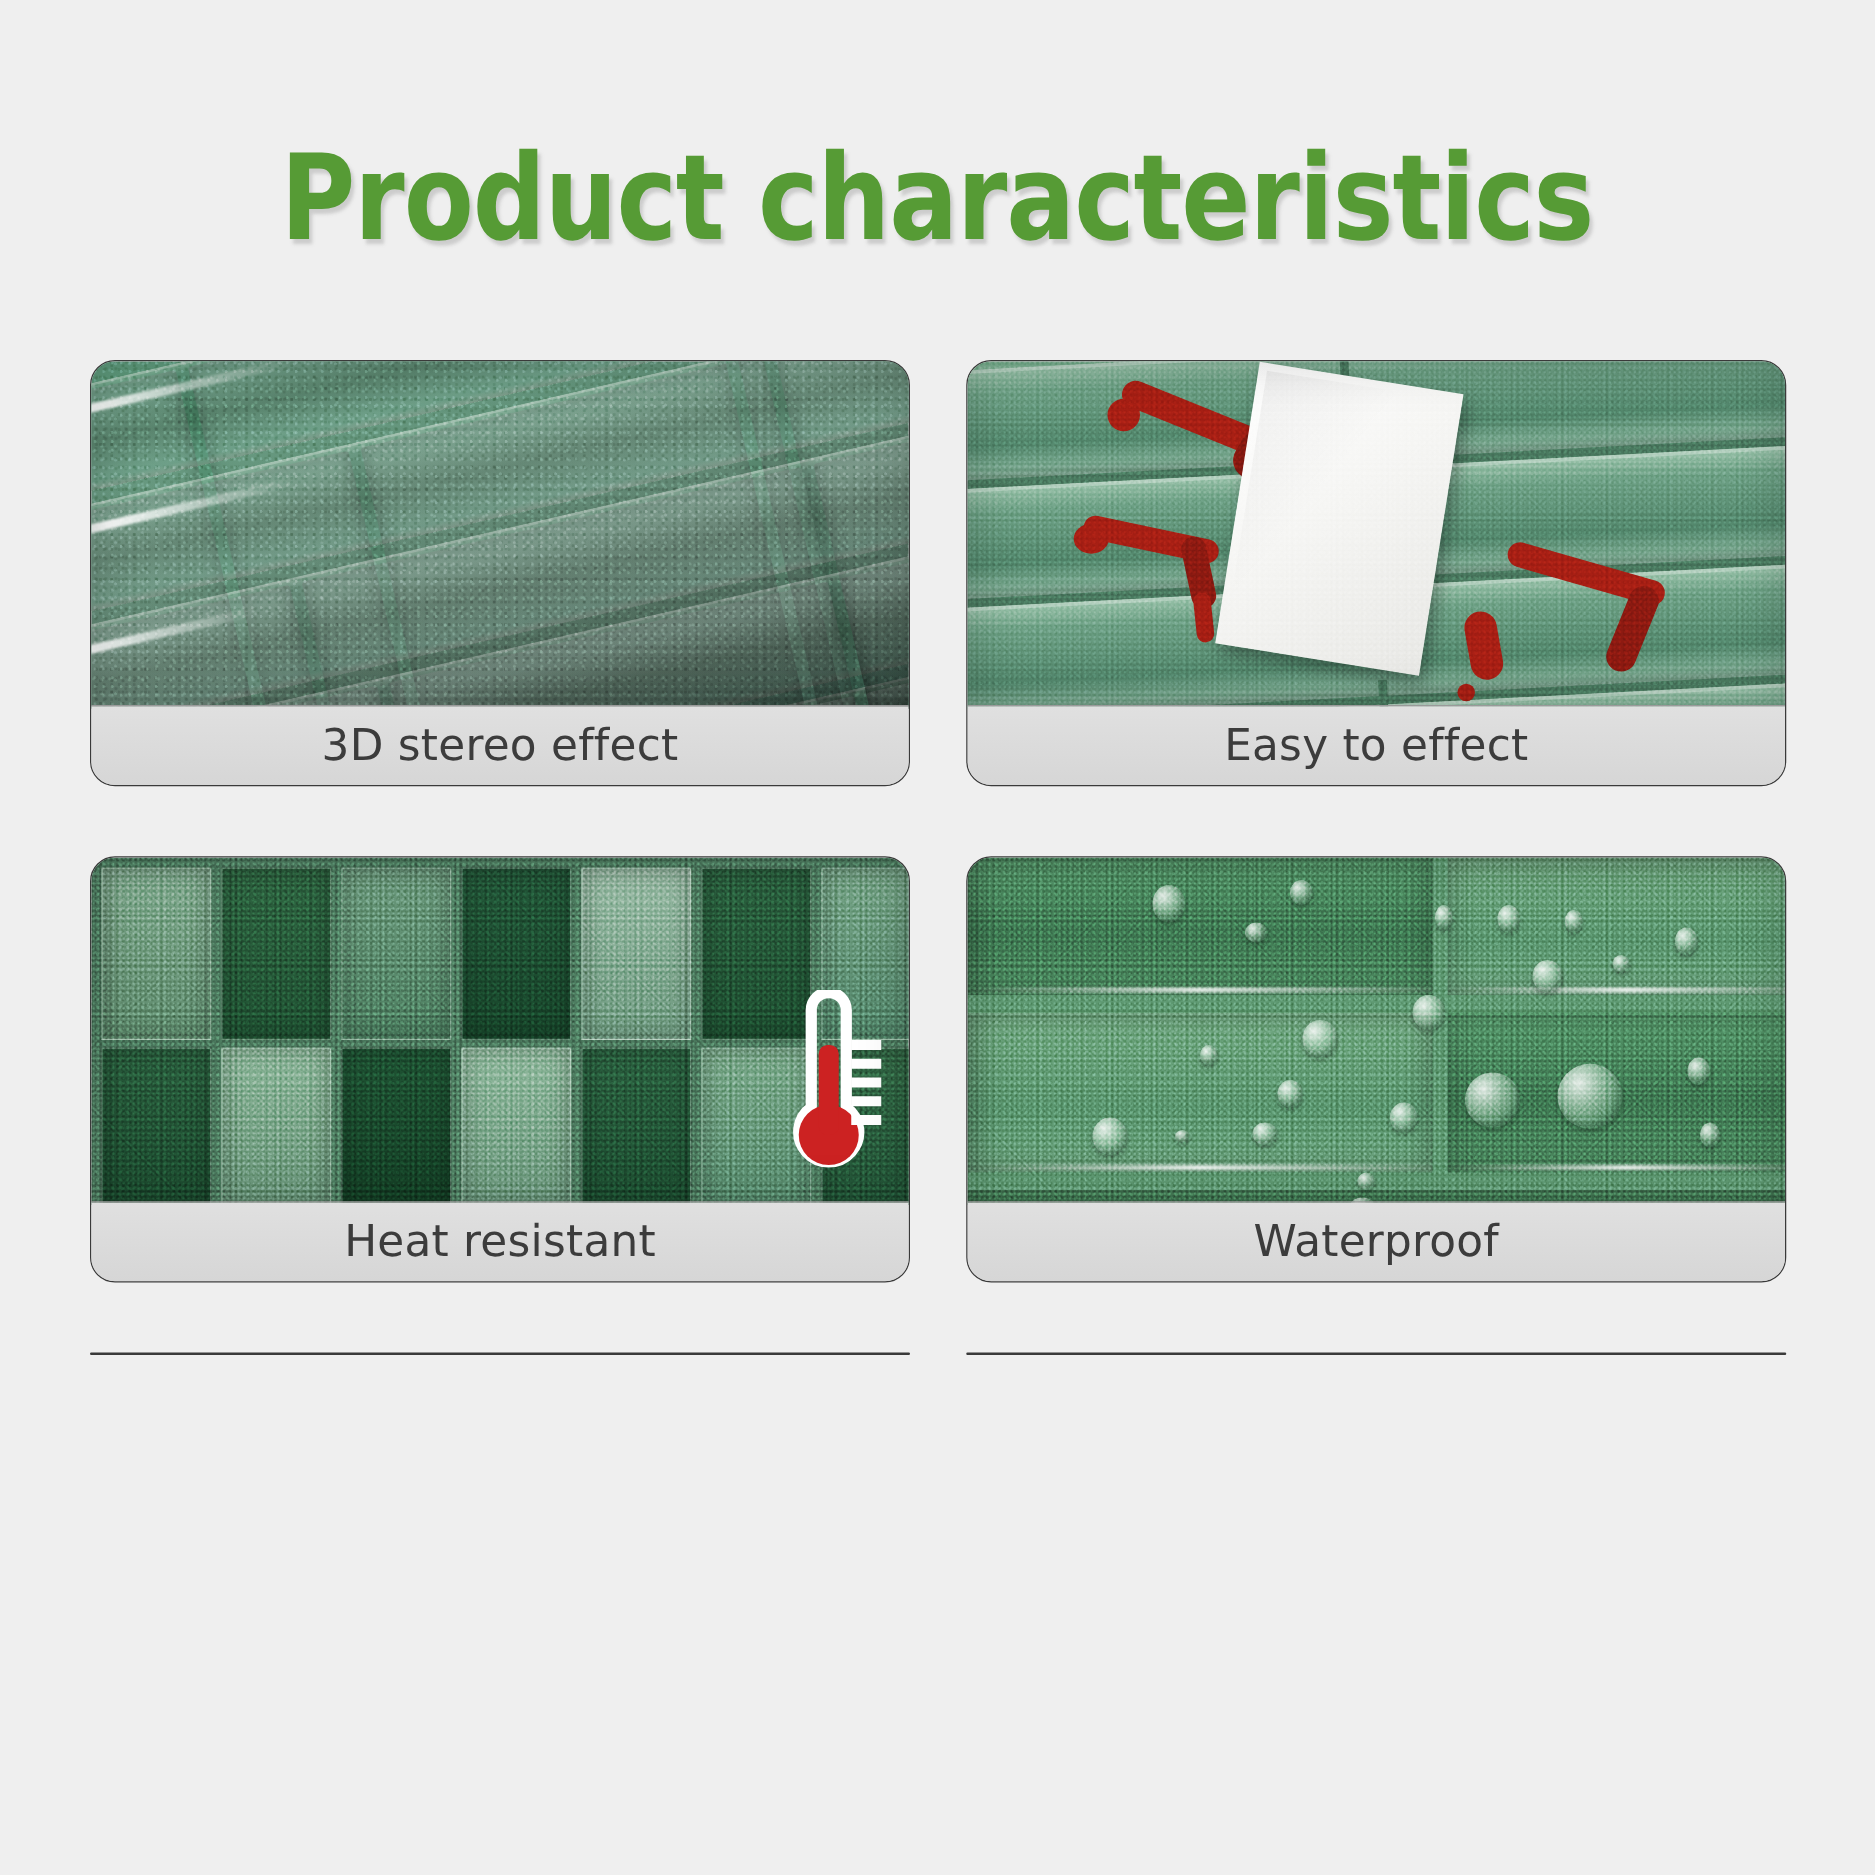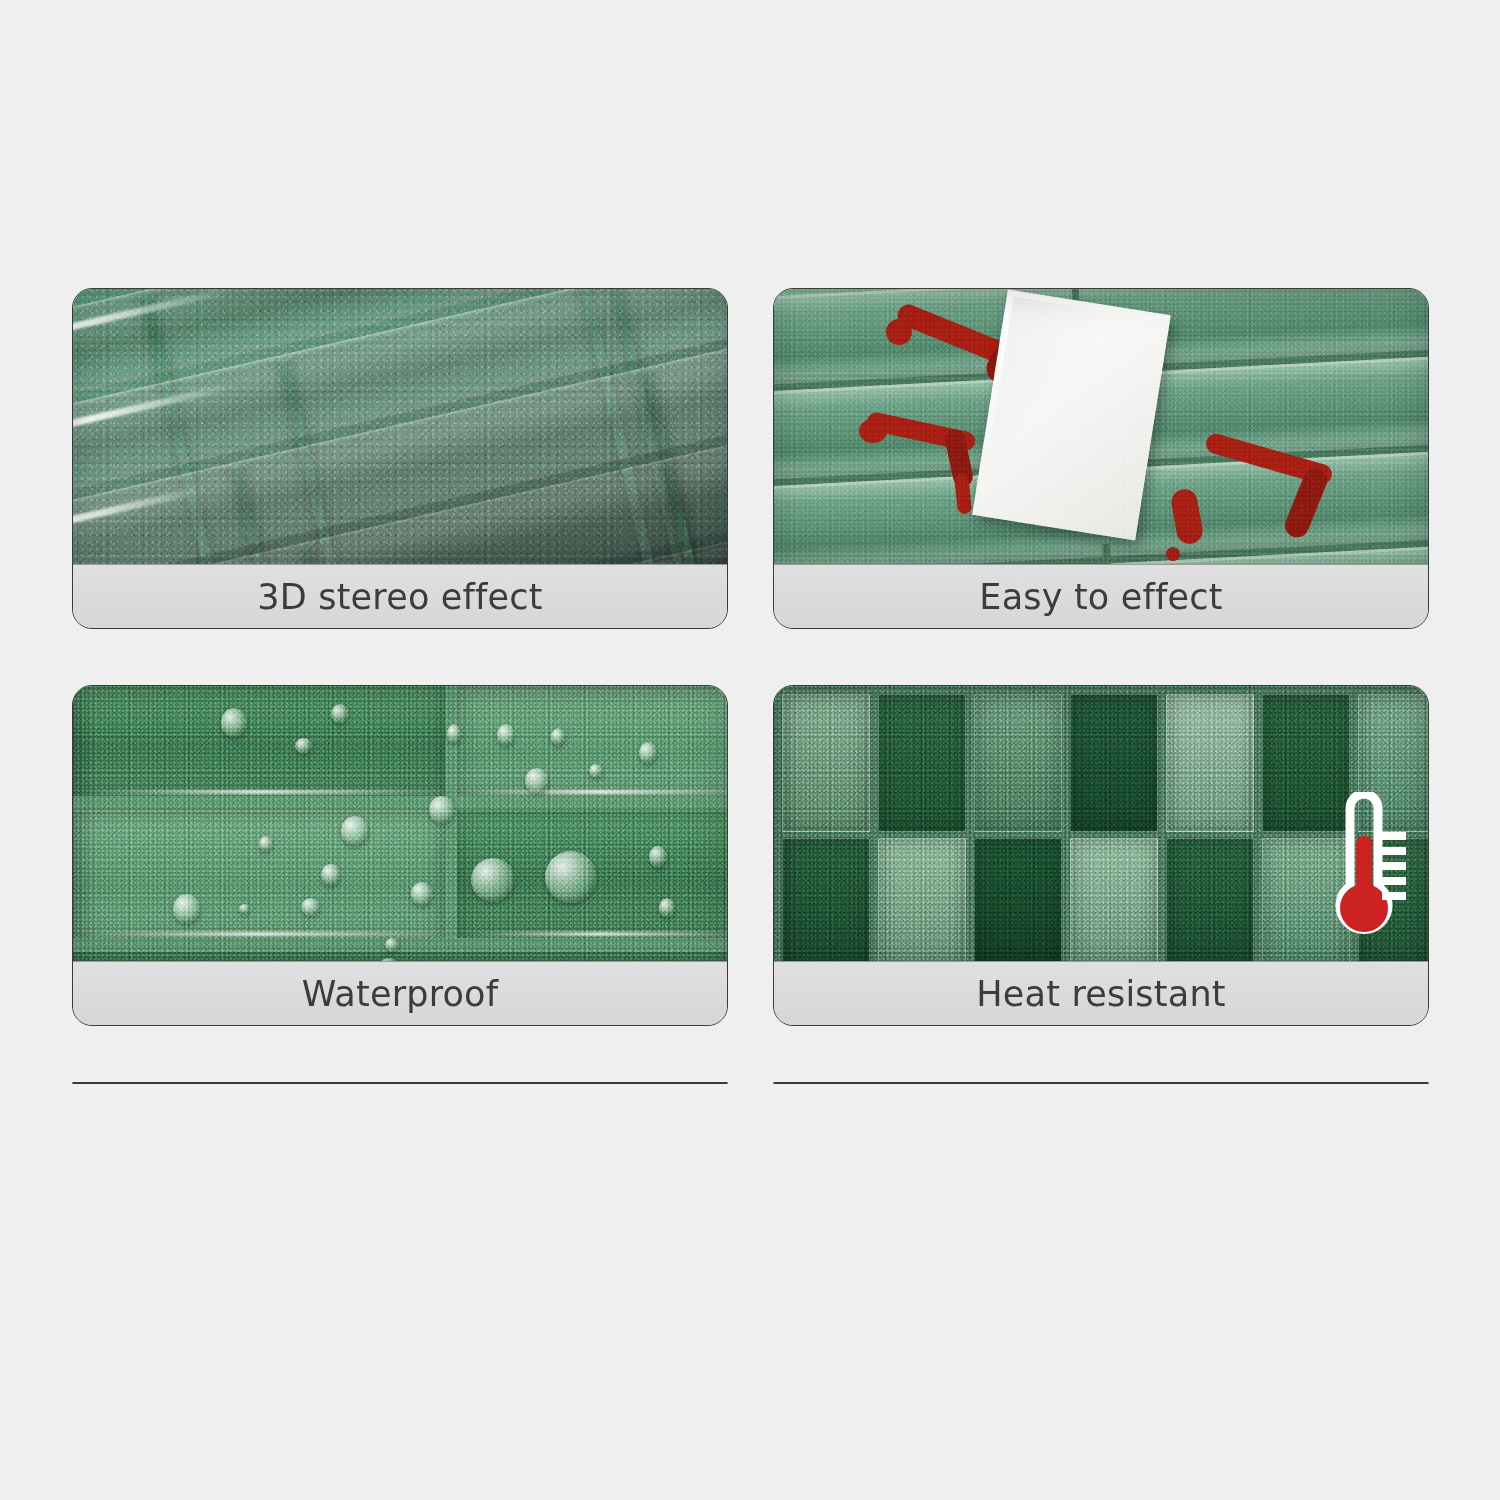--- a/index.html
+++ b/index.html
@@ -189,20 +189,23 @@
   }
 
   .vignette{position:absolute;inset:0;pointer-events:none;
     box-shadow:inset 0 0 42px rgba(0,0,0,.18);}
 </style>
 </head>
 <body>
 
 <div class="page">
 
+  <div class="title-wrap">
+    <div class="title">Product characteristics</div>
+  </div>
 
   <div class="grid">
 
     <div class="card">
       <div class="photo">
         <div class="tex p1">
           <div class="rows">
             <div class="rw" style="top:30px;"></div>
             <div class="rw" style="top:124px;"></div>
             <div class="rw" style="top:218px;"></div>
@@ -266,20 +269,61 @@
 
           <div class="tissue" style="left:215px;top:12px;width:165px;height:228px;transform:rotate(9deg);"></div>
           <div style="position:absolute;left:222px;top:18px;width:150px;height:214px;transform:rotate(9deg);
                       background:linear-gradient(120deg,rgba(0,0,0,.05),rgba(0,0,0,0) 40%);"></div>
           <div class="grain fine" style="opacity:.35;"></div>
           <div class="vignette"></div>
         </div>
       </div>
       <div class="caption">
         <span>Easy to effect</span>
+      </div>
+    </div>
+
+    <div class="card">
+      <div class="photo">
+        <div class="tex p4">
+
+          <div class="vt" style="left:8px;top:8px;width:86px;height:136px;background:linear-gradient(180deg,#84ad92,#5d8a6c);"></div>
+          <div class="vt" style="left:104px;top:8px;width:86px;height:136px;background:linear-gradient(180deg,#2f6642,#1f5132);"></div>
+          <div class="vt" style="left:200px;top:8px;width:86px;height:136px;background:linear-gradient(180deg,#6f9d80,#4b7d5f);"></div>
+          <div class="vt" style="left:296px;top:8px;width:86px;height:136px;background:linear-gradient(180deg,#24593a,#17452a);"></div>
+          <div class="vt" style="left:392px;top:8px;width:86px;height:136px;background:linear-gradient(180deg,#9cbea8,#6e9a80);"></div>
+          <div class="vt" style="left:488px;top:8px;width:86px;height:136px;background:linear-gradient(180deg,#2c6240,#1d4e30);"></div>
+          <div class="vt" style="left:584px;top:8px;width:72px;height:136px;background:linear-gradient(180deg,#7aa88b,#52866a);"></div>
+
+          <div class="vt" style="left:8px;top:152px;width:86px;height:128px;background:linear-gradient(180deg,#2a5f3e,#1b4a2e);"></div>
+          <div class="vt" style="left:104px;top:152px;width:86px;height:128px;background:linear-gradient(180deg,#8fb89c,#679478);"></div>
+          <div class="vt" style="left:200px;top:152px;width:86px;height:128px;background:linear-gradient(180deg,#1f5434,#143f25);"></div>
+          <div class="vt" style="left:296px;top:152px;width:86px;height:128px;background:linear-gradient(180deg,#93bba0,#6b987d);"></div>
+          <div class="vt" style="left:392px;top:152px;width:86px;height:128px;background:linear-gradient(180deg,#2b6140,#1c4d30);"></div>
+          <div class="vt" style="left:488px;top:152px;width:86px;height:128px;background:linear-gradient(180deg,#7eac8e,#558a6c);"></div>
+          <div class="vt" style="left:584px;top:152px;width:72px;height:128px;background:linear-gradient(180deg,#356b48,#215436);"></div>
+          <div class="grain fine"></div>
+
+          <svg class="thermo" viewBox="0 0 96 158">
+            <path d="M38 16 a14 14 0 0 1 28 0 v78 a24 24 0 1 1 -28 0 z" fill="none" stroke="#ffffff" stroke-width="9" stroke-linejoin="round"></path>
+            <circle cx="52" cy="116" r="24" fill="#cc2222"></circle>
+            <rect x="44" y="44" width="16" height="72" rx="7" fill="#cc2222"></rect>
+            <g fill="#ffffff">
+              <rect x="70" y="40" width="24" height="8"></rect>
+              <rect x="70" y="55" width="24" height="8"></rect>
+              <rect x="70" y="70" width="24" height="8"></rect>
+              <rect x="70" y="85" width="24" height="8"></rect>
+              <rect x="70" y="100" width="24" height="8"></rect>
+            </g>
+          </svg>
+          <div class="vignette"></div>
+        </div>
+      </div>
+      <div class="caption">
+        <span>Heat resistant</span>
       </div>
     </div>
 
     <div class="card">
       <div class="photo">
         <div class="tex p3">
           <div class="tile" style="left:0;top:0;width:372px;height:110px;"></div>
           <div class="tile lt" style="left:382px;top:0;width:290px;height:110px;"></div>
           <div class="grout" style="left:0;top:110px;width:656px;height:14px;"></div>
           <div class="shine" style="left:0;top:104px;width:372px;"></div>
@@ -317,61 +361,20 @@
           <div class="drop" style="left:305px;top:272px;width:22px;height:18px;"></div>
           <div class="grain fine"></div>
           <div class="vignette"></div>
         </div>
       </div>
       <div class="caption">
         <span>Waterproof</span>
       </div>
     </div>
 
-    <div class="card">
-      <div class="photo">
-        <div class="tex p4">
-
-          <div class="vt" style="left:8px;top:8px;width:86px;height:136px;background:linear-gradient(180deg,#84ad92,#5d8a6c);"></div>
-          <div class="vt" style="left:104px;top:8px;width:86px;height:136px;background:linear-gradient(180deg,#2f6642,#1f5132);"></div>
-          <div class="vt" style="left:200px;top:8px;width:86px;height:136px;background:linear-gradient(180deg,#6f9d80,#4b7d5f);"></div>
-          <div class="vt" style="left:296px;top:8px;width:86px;height:136px;background:linear-gradient(180deg,#24593a,#17452a);"></div>
-          <div class="vt" style="left:392px;top:8px;width:86px;height:136px;background:linear-gradient(180deg,#9cbea8,#6e9a80);"></div>
-          <div class="vt" style="left:488px;top:8px;width:86px;height:136px;background:linear-gradient(180deg,#2c6240,#1d4e30);"></div>
-          <div class="vt" style="left:584px;top:8px;width:72px;height:136px;background:linear-gradient(180deg,#7aa88b,#52866a);"></div>
-
-          <div class="vt" style="left:8px;top:152px;width:86px;height:128px;background:linear-gradient(180deg,#2a5f3e,#1b4a2e);"></div>
-          <div class="vt" style="left:104px;top:152px;width:86px;height:128px;background:linear-gradient(180deg,#8fb89c,#679478);"></div>
-          <div class="vt" style="left:200px;top:152px;width:86px;height:128px;background:linear-gradient(180deg,#1f5434,#143f25);"></div>
-          <div class="vt" style="left:296px;top:152px;width:86px;height:128px;background:linear-gradient(180deg,#93bba0,#6b987d);"></div>
-          <div class="vt" style="left:392px;top:152px;width:86px;height:128px;background:linear-gradient(180deg,#2b6140,#1c4d30);"></div>
-          <div class="vt" style="left:488px;top:152px;width:86px;height:128px;background:linear-gradient(180deg,#7eac8e,#558a6c);"></div>
-          <div class="vt" style="left:584px;top:152px;width:72px;height:128px;background:linear-gradient(180deg,#356b48,#215436);"></div>
-          <div class="grain fine"></div>
-
-          <svg class="thermo" viewBox="0 0 96 158">
-            <path d="M38 16 a14 14 0 0 1 28 0 v78 a24 24 0 1 1 -28 0 z" fill="none" stroke="#ffffff" stroke-width="9" stroke-linejoin="round"></path>
-            <circle cx="52" cy="116" r="24" fill="#cc2222"></circle>
-            <rect x="44" y="44" width="16" height="72" rx="7" fill="#cc2222"></rect>
-            <g fill="#ffffff">
-              <rect x="70" y="40" width="24" height="8"></rect>
-              <rect x="70" y="55" width="24" height="8"></rect>
-              <rect x="70" y="70" width="24" height="8"></rect>
-              <rect x="70" y="85" width="24" height="8"></rect>
-              <rect x="70" y="100" width="24" height="8"></rect>
-            </g>
-          </svg>
-          <div class="vignette"></div>
-        </div>
-      </div>
-      <div class="caption">
-        <span>Heat resistant</span>
-      </div>
-    </div>
-
     <div class="card tall">
       <div class="photo">
         <div class="tex p5">
           <div class="backing"></div>
           <div class="sheet">
             <div class="brick" style="left:-10px;top:-6px;width:320px;height:52px;"></div>
             <div class="brick" style="left:318px;top:-6px;width:200px;height:52px;"></div>
 
             <div class="hl" style="left:20px;top:-2px;width:230px;height:30px;"></div>
 

